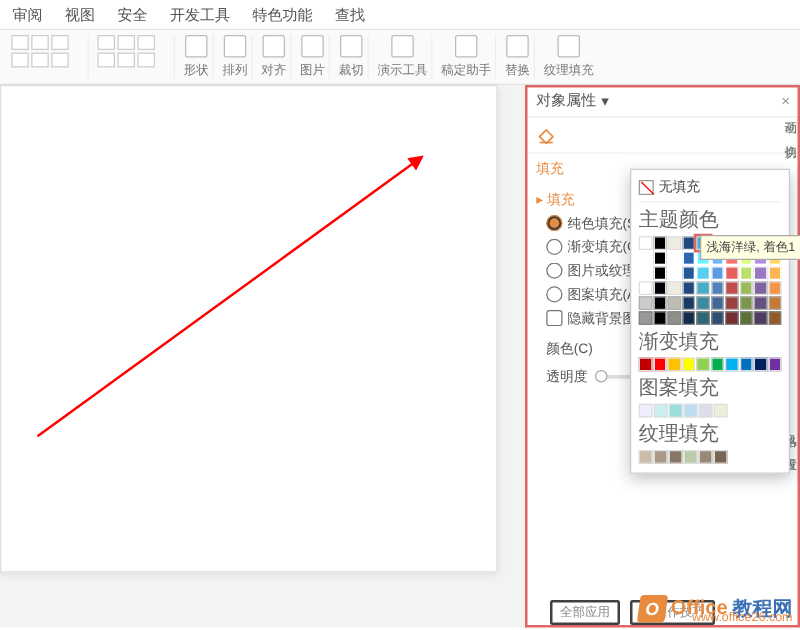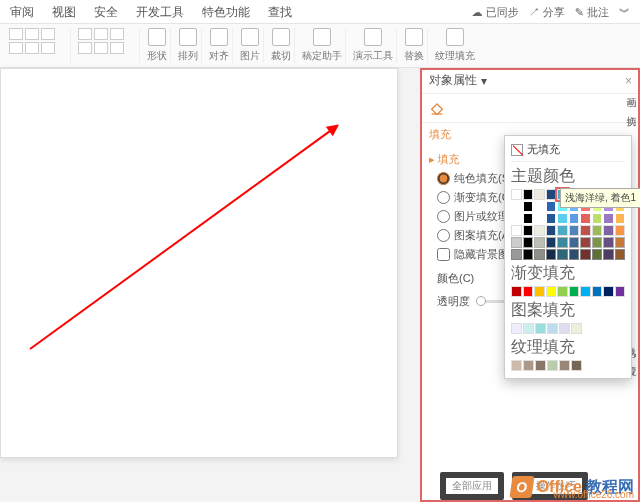--- a/index.html
+++ b/index.html
@@ -64,38 +64,32 @@
   .tooltip { position: absolute; left: 560px; top: 188px; background: #ffffe1; border: 1px solid #aaa; padding: 2px 4px; font-size: 10px; white-space: nowrap; z-index: 30; }
 
   
   .watermark { position: absolute; right: 6px; bottom: 6px; display: flex; align-items: center; gap: 4px; font-weight: bold; z-index: 40; }
   .watermark .ologo { width: 22px; height: 22px; background: #e88b3f; color: #fff; display: flex; align-items: center; justify-content: center; font-size: 14px; border-radius: 3px; transform: skewX(-8deg); }
   .watermark .txt1 { color: #e88b3f; font-size: 16px; }
   .watermark .txt2 { color: #3a6fb5; font-size: 16px; }
   .watermark .url { position: absolute; right: 0; bottom: -2px; font-size: 10px; color: #e88b3f; font-weight: normal; }
 
   .footer { position:absolute; bottom:4px; left:440px; display:flex; gap:8px; font-size:10px; color:#888;}
-  .footer .btn { border:6px solid #404040; padding:1px 6px; border-radius:2px;text-align:center;}
+  .footer .btn { border:2px solid #404040; padding:1px 6px; border-radius:2px;text-align:center;}
 </style>
 </head>
 <body>
 
 <div class="tabbar">
   <span>审阅</span>
   <span>视图</span>
   <span>安全</span>
   <span>开发工具</span>
   <span>特色功能</span>
   <span>查找</span>
-  <div class="right-status">
-    <span>☁ <span>已同步</span></span>
-    <span>↗ <span>分享</span></span>
-    <span>✎ <span>批注</span></span>
-    <span>︾</span>
-  </div>
 </div>
 
 <div class="ribbon">
   <div class="rgroup">
     <div class="inline-icons">
       <div class="mini"></div>
       <div class="mini"></div>
       <div class="mini"></div>
       <div class="mini"></div>
       <div class="mini"></div>
@@ -127,25 +121,25 @@
   <div class="rgroup">
       <div class="ico"></div>
       <div class="lbl">图片</div>
     </div>
   <div class="rgroup">
       <div class="ico"></div>
       <div class="lbl">裁切</div>
     </div>
   <div class="rgroup">
       <div class="ico"></div>
+      <div class="lbl">演示工具</div>
+    </div>
+  <div class="rgroup">
+      <div class="ico"></div>
       <div class="lbl">稿定助手</div>
-    </div>
-  <div class="rgroup">
-      <div class="ico"></div>
-      <div class="lbl">演示工具</div>
     </div>
   <div class="rgroup">
       <div class="ico"></div>
       <div class="lbl">替换</div>
     </div>
   <div class="rgroup">
       <div class="ico"></div>
       <div class="lbl">纹理填充</div>
     </div>
 </div>

